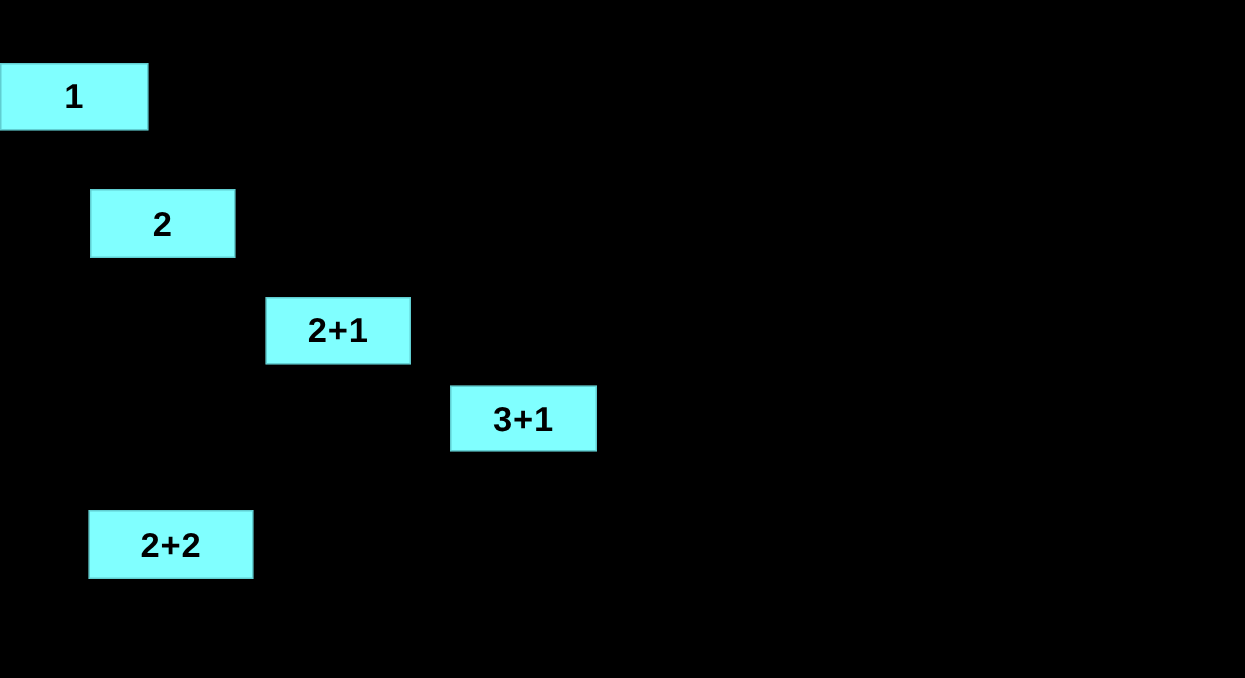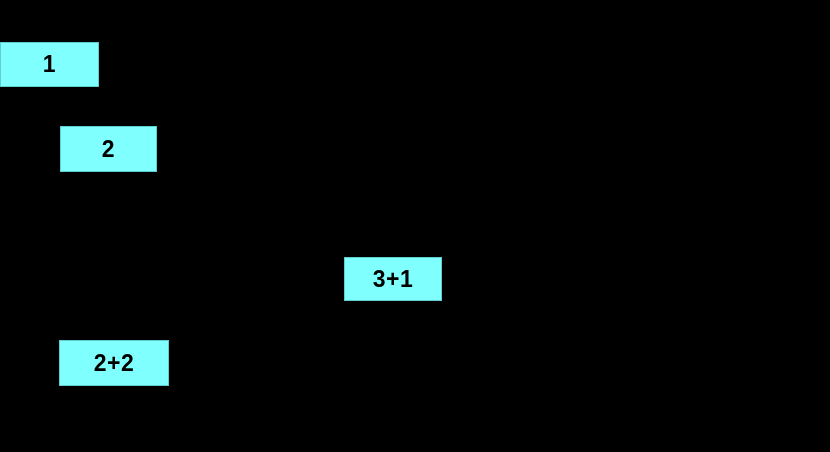--- a/index.html
+++ b/index.html
@@ -24,36 +24,39 @@
     justify-content: center;
     font-weight: bold;
     font-size: 23px;
     letter-spacing: 0.5px;
     box-shadow: inset 0 0 0 1px rgba(0,60,70,0.25);
   }
   
   .pos-0 { left: 0px;   top: 42px;  width: 99px; height: 45px; }
   .pos-1 { left: 60px;  top: 126px; width: 97px; height: 46px; }
   .pos-2 { left: 177px; top: 198px; width: 97px; height: 45px; }
-  .pos-3 { left: 300px; top: 257px; width: 98px; height: 44px; margin-left: 44px; }
+  .pos-3 { left: 300px; top: 257px; width: 98px; height: 44px; }
   .pos-4 { left: 59px;  top: 340px; width: 110px; height: 46px; }
 </style>
 </head>
 <body>
 
 <div class="canvas">
 
   <div class="node pos-0">
     <span>1</span>
   </div>
 
   <div class="node pos-1">
     <span>2</span>
   </div>
 
+  <div class="node pos-2">
+    <span>2+1</span>
+  </div>
 
   <div class="node pos-3">
     <span>3+1</span>
   </div>
 
   <div class="node pos-4">
     <span>2+2</span>
   </div>
 
 </div>

